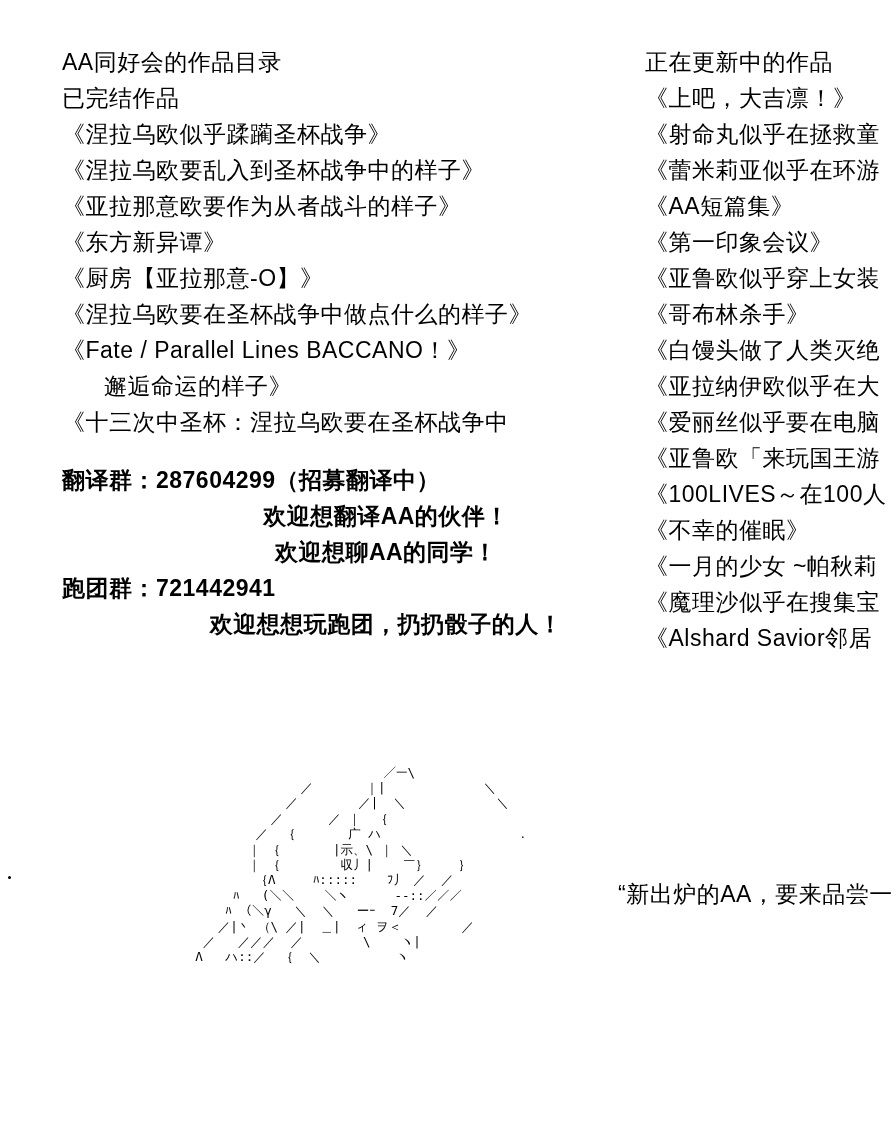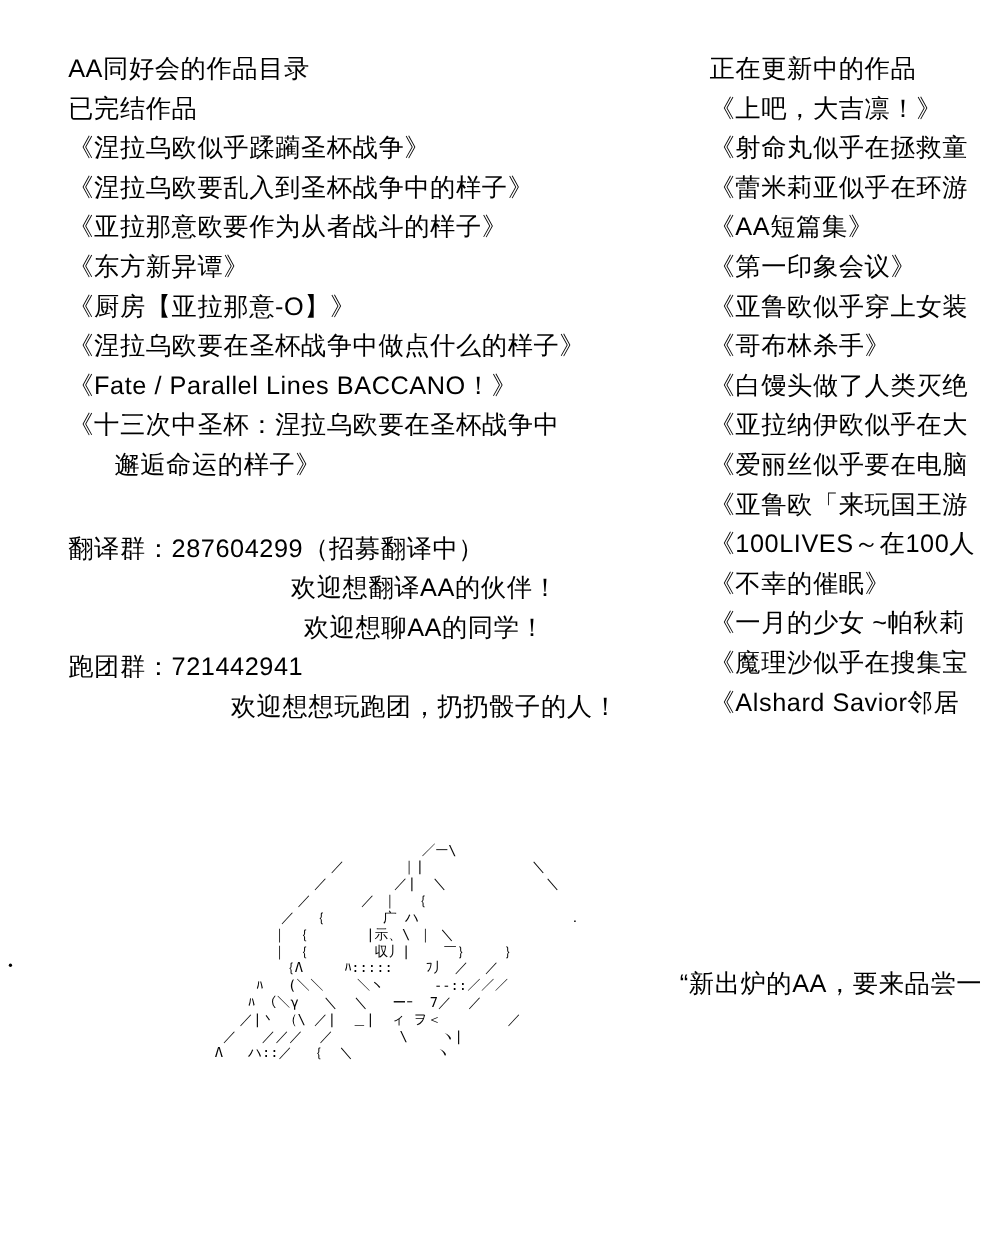--- a/index.html
+++ b/index.html
@@ -41,21 +41,22 @@
     line-height: 36px;
     letter-spacing: 0.5px;
     white-space: nowrap;
   }
 
   .work-line.indent {
     padding-left: 42px;
   }
 
   .groups {
-    margin-top: 40px;
+    margin-top: 22px;
+    font-weight: bold;
   }
 
   .group-row {
     font-size: 23px;
     line-height: 36px;
     letter-spacing: 0.5px;
     white-space: nowrap;
   }
 
   .group-note {
@@ -127,22 +128,22 @@
     <div class="work-line">已完结作品</div>
 
     <div>
       <div class="work-line">《涅拉乌欧似乎蹂躏圣杯战争》</div>
       <div class="work-line">《涅拉乌欧要乱入到圣杯战争中的样子》</div>
       <div class="work-line">《亚拉那意欧要作为从者战斗的样子》</div>
       <div class="work-line">《东方新异谭》</div>
       <div class="work-line">《厨房【亚拉那意-O】》</div>
       <div class="work-line">《涅拉乌欧要在圣杯战争中做点什么的样子》</div>
       <div class="work-line">《Fate / Parallel Lines BACCANO！》</div>
+      <div class="work-line indent">邂逅命运的样子》</div>
       <div class="work-line">《十三次中圣杯：涅拉乌欧要在圣杯战争中</div>
-      <div class="work-line indent">邂逅命运的样子》</div>
     </div>
 
     <div class="groups">
 
       <div class="group-row">
         <span>翻译群：</span><span>287604299（招募翻译中）</span>
       </div>
       <div class="group-note">欢迎想翻译AA的伙伴！</div>
 
       <div class="group-note">欢迎想聊AA的同学！</div>

